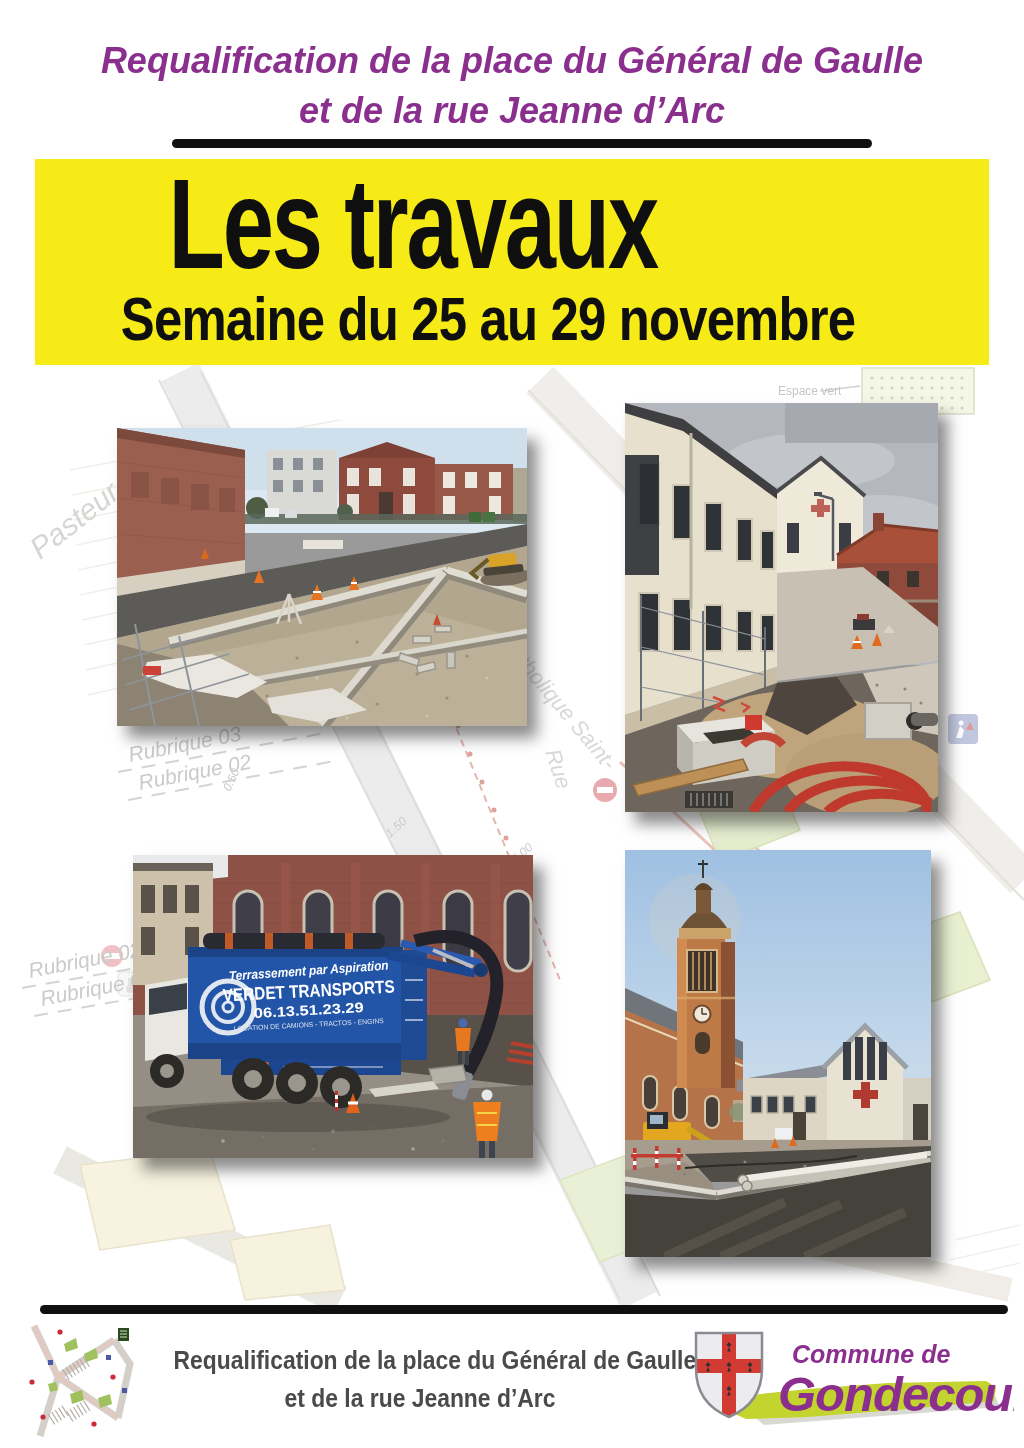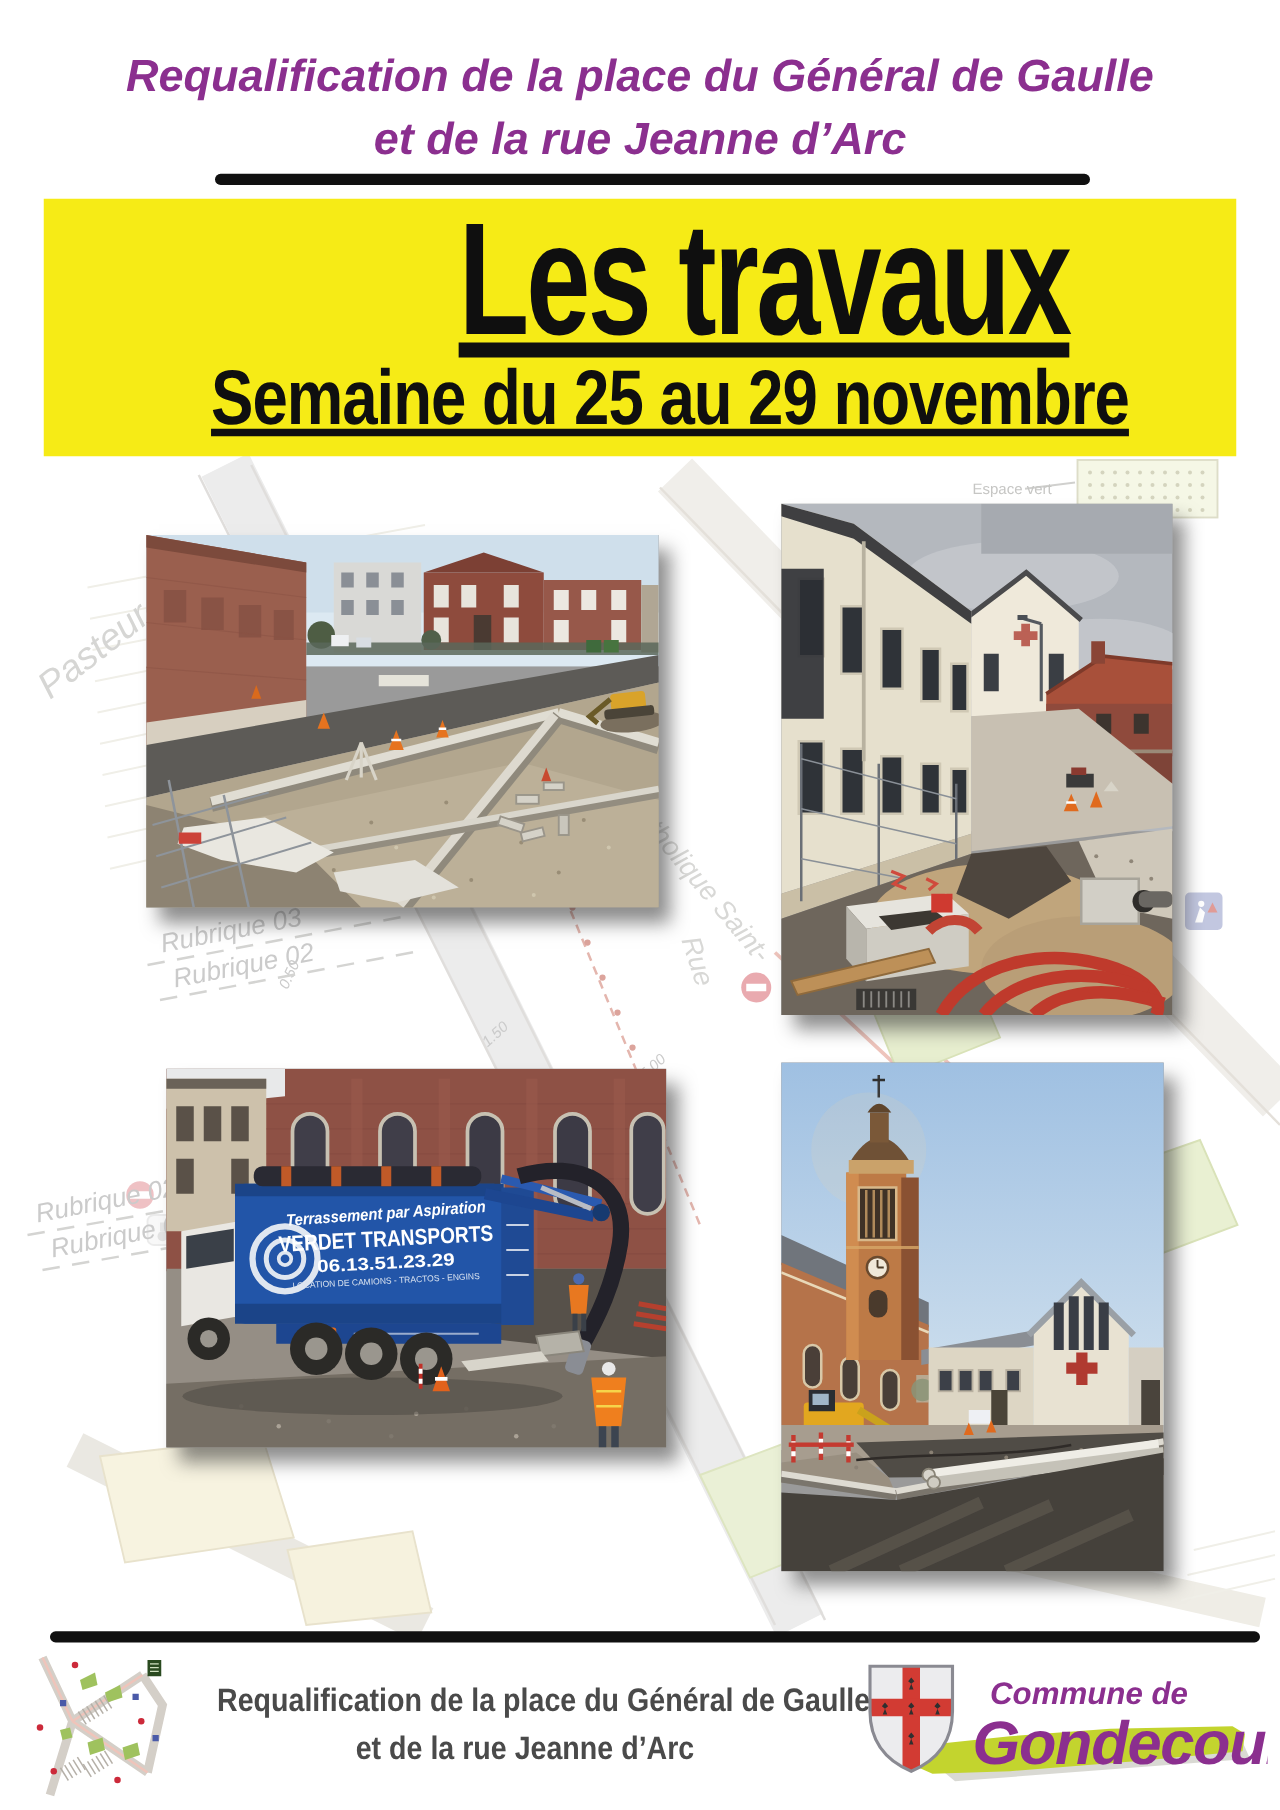--- a/index.html
+++ b/index.html
@@ -13,21 +13,21 @@
     position:absolute;left:0;top:36px;width:1024px;z-index:2;
     text-align:center;color:#8B2F8F;font-style:italic;font-weight:bold;
     font-size:36px;line-height:50px;letter-spacing:0px;
   }
   .title-underline{
     position:absolute;left:172px;top:139px;width:700px;height:9px;
     background:#101010;border-radius:5px;z-index:2;
   }
   .banner{
     position:absolute;left:35px;top:159px;width:954px;height:206px;
-    background:#F6EB16;z-index:2;text-align:right;color:#0f0f0f;overflow:hidden;text-decoration:underline;
+    background:#F6EB16;z-index:2;text-align:left;color:#0f0f0f;overflow:hidden;
   }
   .banner-title{
     margin:0;padding-top:2px;font-size:128px;line-height:126px;font-weight:bold;
     transform:scaleX(0.72);letter-spacing:-3px;white-space:nowrap;
   }
   .banner-sub{
     margin:0;font-size:62px;line-height:64px;font-weight:bold;
     transform:scaleX(0.82);letter-spacing:-1px;white-space:nowrap;
   }
   .photo{

